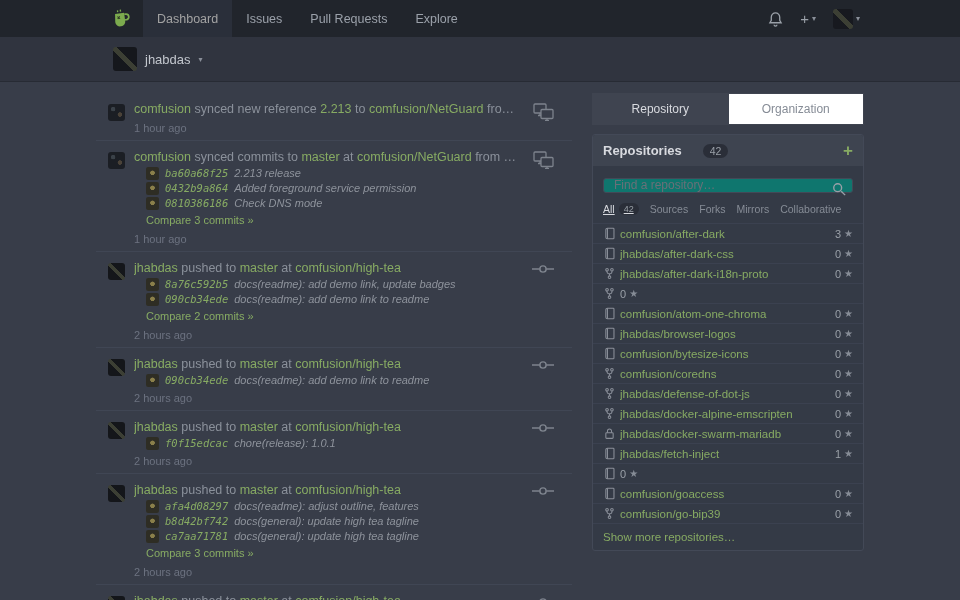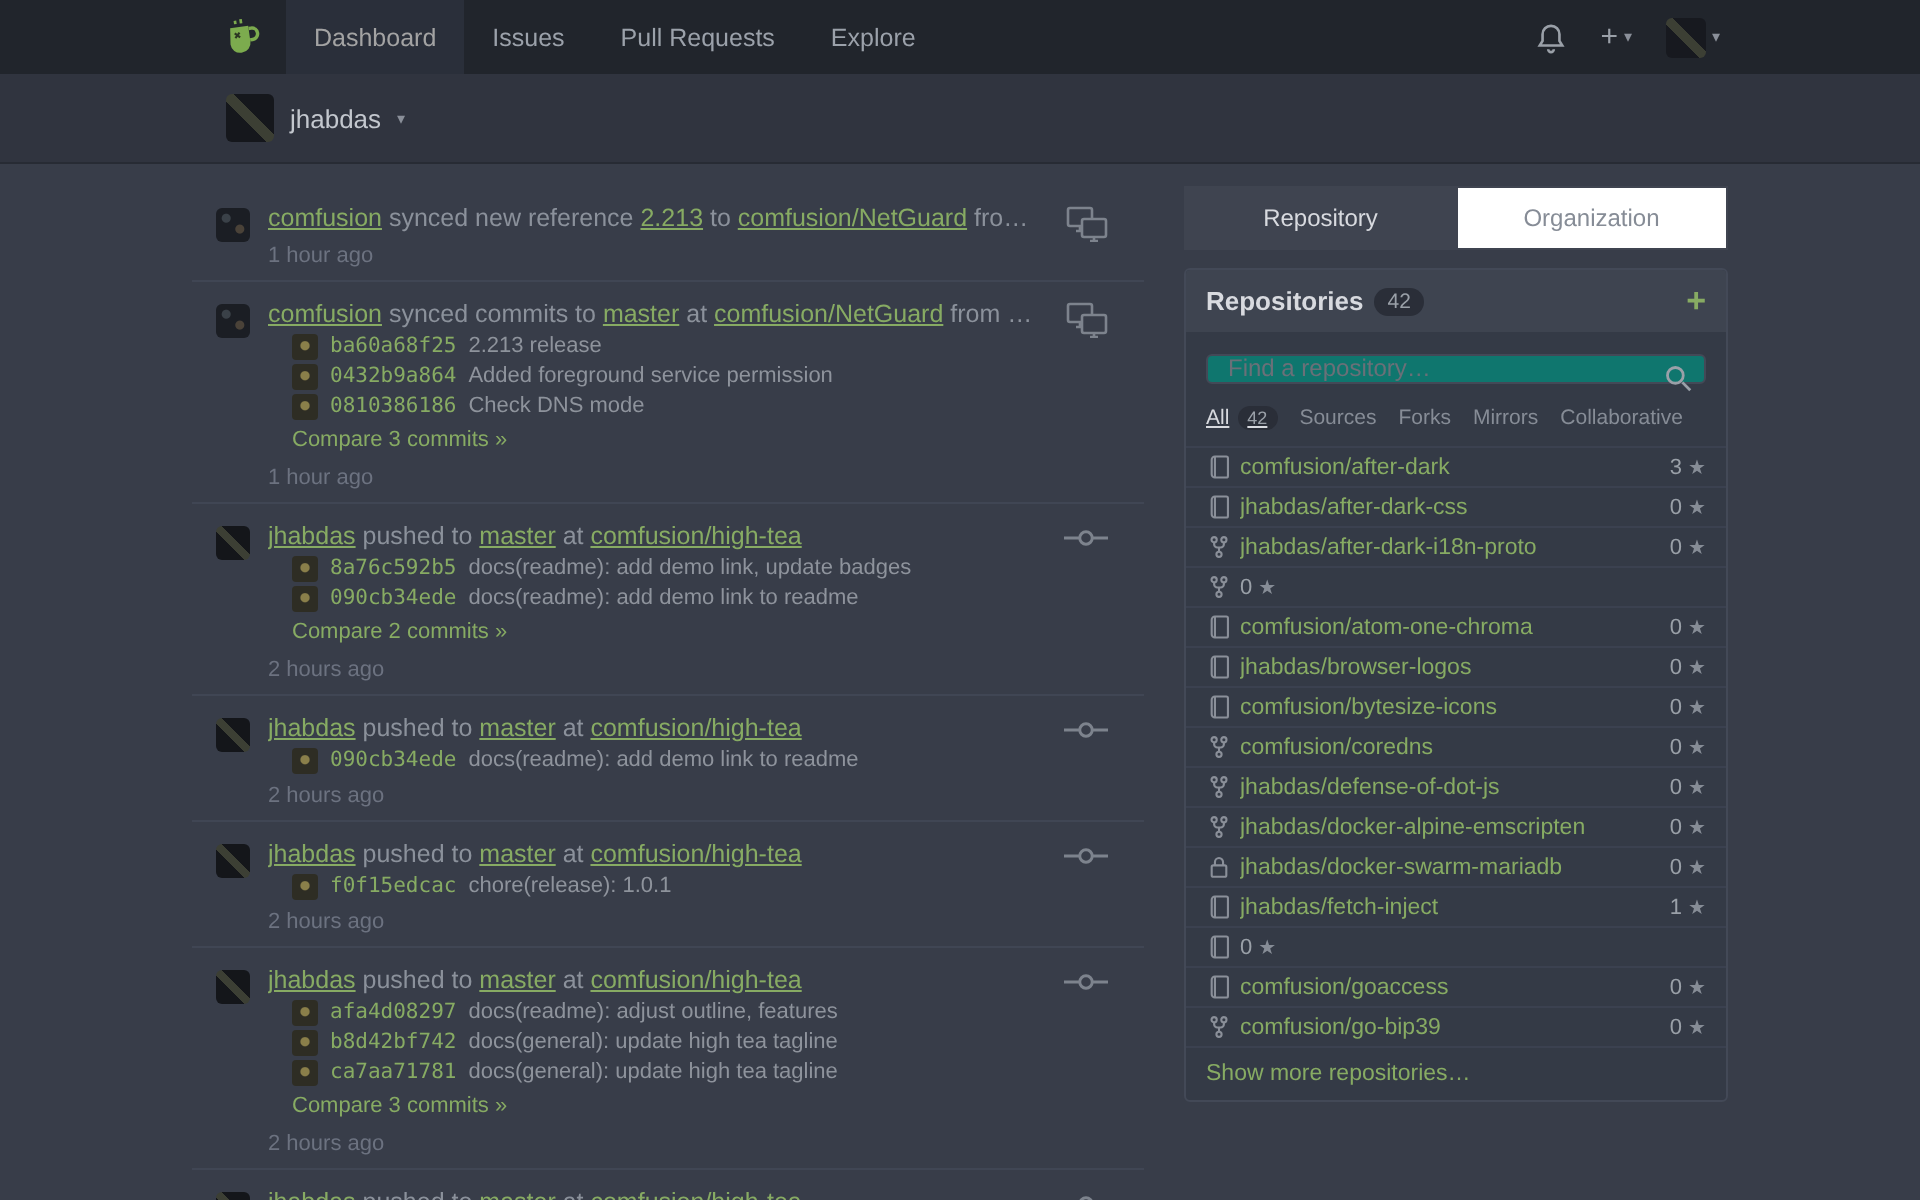--- a/index.html
+++ b/index.html
@@ -42,38 +42,38 @@
   
   .feed-item { position:relative; padding:8px 0 0 38px; }
   .feed-avatar { position:absolute; left:12px; top:11px; width:17px; height:17px; border-radius:3px; }
   .av-c { background-color:#1b1e24;
     background-image:radial-gradient(circle at 30% 30%, #3a4148 2px, transparent 2.5px),
                      radial-gradient(circle at 70% 62%, #4a4238 2px, transparent 2.5px); }
   .av-j { background-color:#14161a;
     background-image:linear-gradient(45deg, transparent 42%, #3c3f34 42%, #3c3f34 58%, transparent 58%); }
   .type-icon { position:absolute; right:18px; top:10px; }
   .feed-title { font-size:12.5px; line-height:16px; color:#8b919b; white-space:nowrap; overflow:hidden; text-overflow:ellipsis; padding-right:52px; }
-  .flink { color:#87ab63;text-decoration:underline; }
-  .commit-line { display:flex; align-items:center; gap:6px; margin:2px 0 0 12px; font-size:11px; line-height:13px; color:#8e939c; white-space:nowrap; overflow:hidden; }
+  .flink { color:#87ab63; }
+  .commit-line { display:flex; align-items:center; gap:6px; margin:2px 0 0 12px; font-size:11px; line-height:13px; color:#8e939c; white-space:nowrap; overflow:hidden;font-style:italic; }
   .mini-avatar { width:13px; height:13px; border-radius:2px; flex:none;
     background:radial-gradient(circle at 50% 45%, #8a7f4a 2px, #2e2d24 2.6px); }
   .sha { font-family:"DejaVu Sans Mono", monospace; font-size:10.5px; color:#87ab63; }
   .cmsg { overflow:hidden; text-overflow:ellipsis; }
   .compare { display:inline-block; margin:4px 0 0 12px; font-size:11px; color:#87ab63; }
   .time { margin:5px 0 6px; font-size:11px; color:#6c7280; }
   .divider { border:none; border-top:1px solid #404654; margin:0 0 0 -38px; }
 
   
   .side-tabs { display:flex; }
   .side-tab { flex:1; text-align:center; padding:8px 0; font-size:12px; background:#ffffff; color:#868c96; border:1px solid #3f4450; border-left:none; }
   .side-tab:first-child { border-left:1px solid #3f4450; }
   .side-tab.active { background:#3f4450; color:#d8dadf; }
 
   .panel { margin-top:9px; border:1px solid #434957; border-radius:3px; background:#343a46; overflow:hidden; }
-  .panel-header { display:flex; align-items:center; gap:5px; padding:8px 10px; background:#3e4450; }
+  .panel-header { display:flex; align-items:center; gap:21px; padding:8px 10px; background:#3e4450; }
   .panel-title { font-size:13px; font-weight:bold; color:#d8dadf; }
   .count-badge { background:#2a2e38; color:#9aa0a8; font-size:10.5px; padding:1px 7px; border-radius:9px; }
   .add-btn { margin-left:auto; color:#87ab63; font-size:17px; font-weight:bold; line-height:14px; }
 
   .search-wrap { position:relative; padding:9px 10px 8px; }
   .search-input { width:100%; height:15px; background:#0f766e; border:1px solid #434957; border-radius:3px;
     color:#c6cad1; padding:0 28px 0 10px; font-size:12px; font-family:"Liberation Sans", sans-serif; outline:none; }
   .search-input::placeholder { color:#6a7078; }
   .search-icon { position:absolute; right:17px; top:16px; }
 

